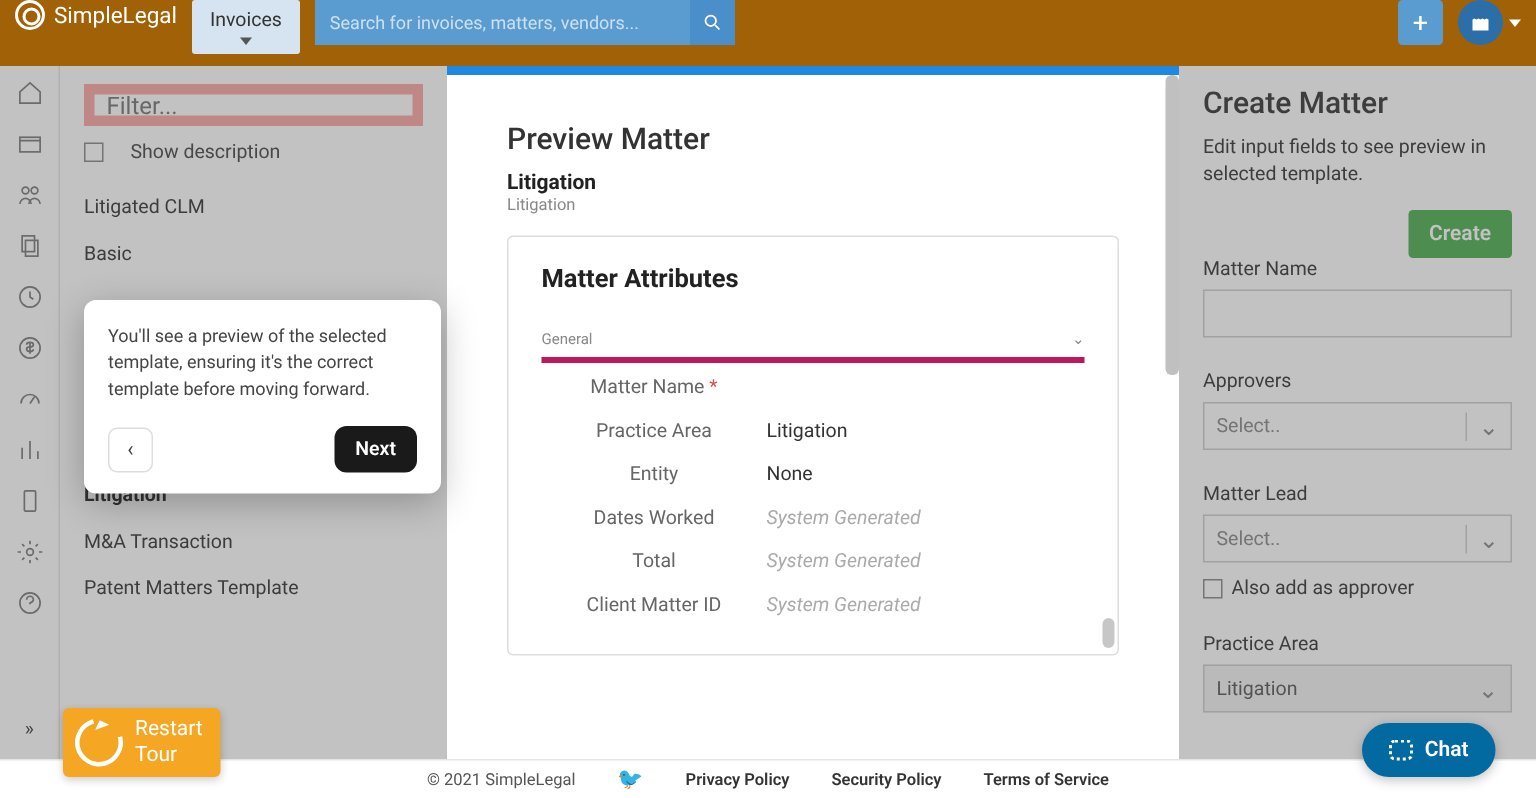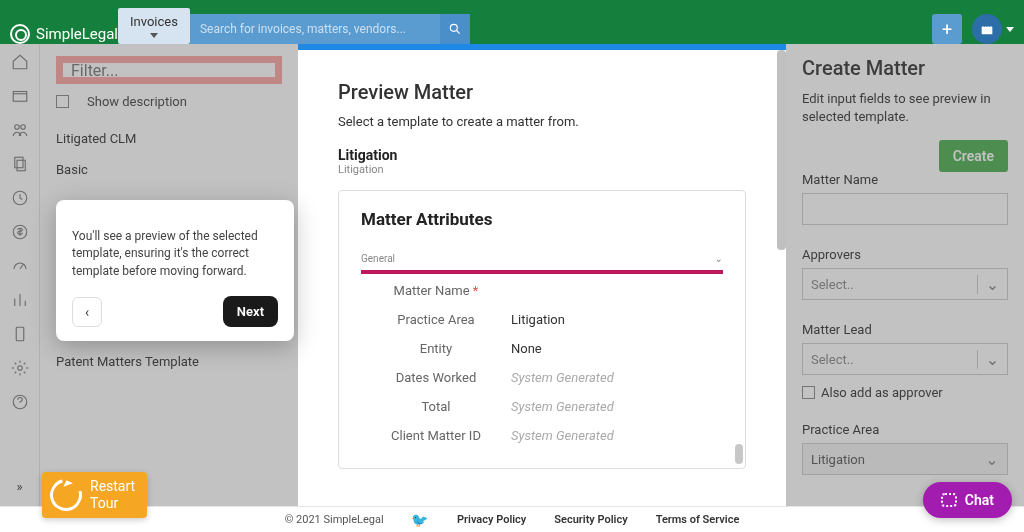--- a/index.html
+++ b/index.html
@@ -1,18 +1,18 @@
 <!DOCTYPE html>
 <html><head>
 <meta charset="utf-8">
 <style>
   * { box-sizing: border-box; margin: 0; padding: 0; font-family: -apple-system, BlinkMacSystemFont, "Segoe UI", Roboto, Arial, sans-serif; }
   body { width: 1024px; height: 532px; overflow: hidden; position: relative; background: #f5f5f5; }
 
-  .topbar { height: 44px; background: #15803d; display: flex; align-items: flex-end; padding: 0 10px; }
+  .topbar { height: 44px; background: #a16207; display: flex; align-items: flex-start; padding: 0 10px; gap: 10px; }
   .logo { display: flex; align-items: center; gap: 6px; color: #fff; font-size: 15px; font-weight: 400; }
   .logo-icon { width: 20px; height: 20px; border: 2px solid #fff; border-radius: 50%; position: relative; }
   .logo-icon::before { content: ""; position: absolute; width: 8px; height: 8px; border: 2px solid #fff; border-radius: 50%; top: 3px; left: 3px; }
 
   .dropdown-btn { background: #d5e4f0; color: #333; border: none; padding: 6px 12px; font-size: 13px; border-radius: 2px; display: flex; align-items: center; gap: 4px; cursor: pointer; flex-direction: column; }
 
   .search-wrap { display: flex; align-items: center; }
   .search-input { width: 250px; height: 30px; background: #5a9bd0; border: none; padding: 0 10px; color: #fff; font-size: 12px; }
   .search-input::placeholder { color: #cce0f0; }
   .search-btn { width: 30px; height: 30px; background: #4a8fc9; border: none; color: #fff; cursor: pointer; display:flex; align-items:center; justify-content:center;}
@@ -64,31 +64,31 @@
   .select-main { flex: 1; padding: 0 8px; font-size: 13px; color: #888; }
   .select-caret { width: 30px; border-left: 1px solid #ccc; text-align: center; color: #888; }
   .chk-inline { display:flex; align-items:center; gap:6px; font-size: 13px; color: #333; margin-top: 10px; }
 
   .middle-scroll { position:absolute; right:0; top:0; width:9px; height: 200px; background:#c0c0c0; border-radius:4px;}
 
   .footer { height: 26px; background: #fff; border-top: 1px solid #e5e5e5; display: flex; align-items: center; justify-content: center; gap: 28px; font-size: 11px; color: #555; position: relative; }
   .footer a { color: #333; text-decoration: none; font-weight: 600; }
   .tw-icon { font-weight: bold; font-size: 14px; }
 
-  .tour-popover { position: absolute; top: 200px; left: 56px; width: 238px; background: #fff; border-radius: 8px; padding: 28px 16px 14px; box-shadow: 0 6px 24px rgba(0,0,0,0.25); z-index: 20; }
+  .tour-popover { position: absolute; top: 200px; left: 56px; width: 238px; background: #fff; border-radius: 8px; padding: 16px 16px 14px; box-shadow: 0 6px 24px rgba(0,0,0,0.25); z-index: 20; }
   .tour-text { font-size: 12px; color: #444; line-height: 1.45; margin-bottom: 16px; }
   .tour-actions { display: flex; justify-content: space-between; align-items: center; }
   .tour-back { width: 30px; height: 30px; border: 1px solid #ddd; border-radius: 6px; background: #fff; cursor: pointer; font-size: 14px; color:#444; }
   .tour-next { background: #1a1a1a; color: #fff; border: none; padding: 8px 14px; border-radius: 8px; font-size: 13px; font-weight: 600; cursor: pointer; }
 
   .restart-tour { position: absolute; left: 42px; bottom: 14px; background: #f5a623; color: #fff; padding: 6px 12px 6px 8px; border-radius: 4px; display: flex; align-items: center; gap: 8px; font-size: 14px; line-height: 1.2; cursor: pointer; z-index: 30; box-shadow: 0 2px 6px rgba(0,0,0,0.2); }
   .restart-icon { width: 32px; height: 32px; border: 3px solid #fff; border-radius: 50%; border-top-color: transparent; transform: rotate(30deg); position: relative; }
   .restart-icon::after { content: ""; position: absolute; top: -5px; left: 1px; border: 5px solid transparent; border-right-color: #fff; transform: rotate(40deg); }
 
-  .chat-btn { position: absolute; right: 12px; bottom: 14px; background: #a21caf; color: #fff; border: none; padding: 10px 18px; border-radius: 22px; font-size: 14px; font-weight: 600; display: flex; align-items: center; gap: 8px; cursor: pointer; z-index: 30; box-shadow: 0 2px 8px rgba(0,0,0,0.25);}
+  .chat-btn { position: absolute; right: 27px; bottom: 14px; background: #0369a1; color: #fff; border: none; padding: 10px 18px; border-radius: 22px; font-size: 14px; font-weight: 600; display: flex; align-items: center; gap: 8px; cursor: pointer; z-index: 30; box-shadow: 0 2px 8px rgba(0,0,0,0.25);}
   .chat-icon { width: 16px; height: 14px; border: 2px dotted #fff; border-radius: 4px; position: relative; }
 
   .inner-scroll { position:absolute; right:2px; bottom: 4px; width: 8px; height: 20px; background: #c7c7c7; border-radius: 4px;}
   
   .caret-down { display:inline-block; width:0; height:0; border-left:4px solid transparent; border-right:4px solid transparent; border-top:5px solid #555;}
 </style>
 </head>
 <body>
 
 <div class="topbar">
@@ -196,29 +196,29 @@
   <div class="panel left">
     <input class="filter-input" placeholder="Filter..." style="">
     <div class="chk-row">
       <span class="chk"></span>
       <span>Show description</span>
     </div>
     <div id="template-list">
         <div class="tmpl-item">Litigated CLM</div>
         <div class="tmpl-item" style="margin-bottom: 130px;">Basic</div>
         <div class="tmpl-item bold">Litigation</div>
+        <div class="tmpl-item">M&amp;A Transaction</div>
         <div class="tmpl-item">Patent Matters Template</div>
       </div>
   </div>
 
   <div class="panel middle">
     <div class="middle-scroll"></div>
     <div class="middle-body">
       <div class="panel-title">Preview Matter</div>
-      <div class="middle-sub">Select a template to create a matter from.</div>
       <div class="section-label">Litigation</div>
       <div class="section-sub">Litigation</div>
       <div class="attr-card" style="position:relative">
         <div class="attr-card-title">Matter Attributes</div>
         <div class="general-row">
           <span>General</span>
           <span style="color:#888">⌄</span>
         </div>
         <div id="attr-list">
             <div class="attr-row">

